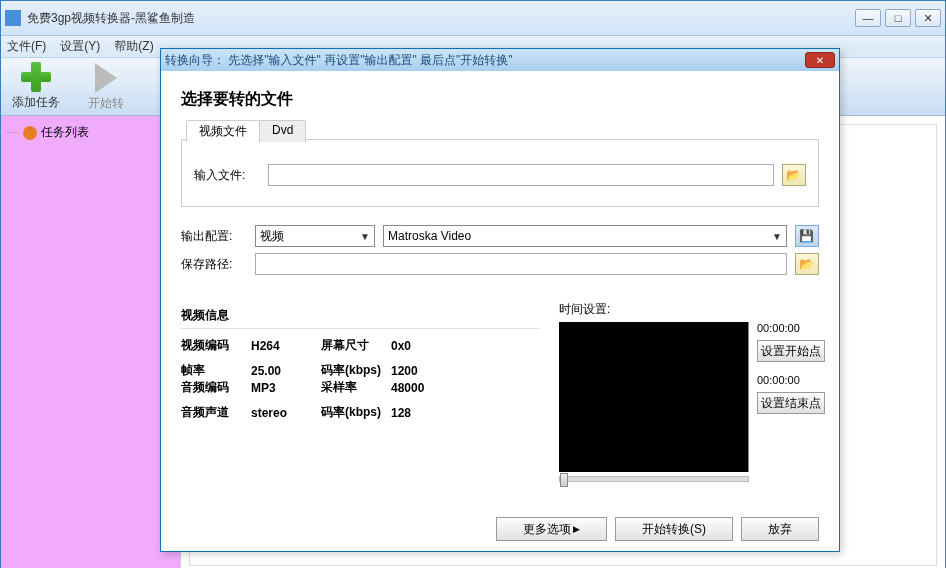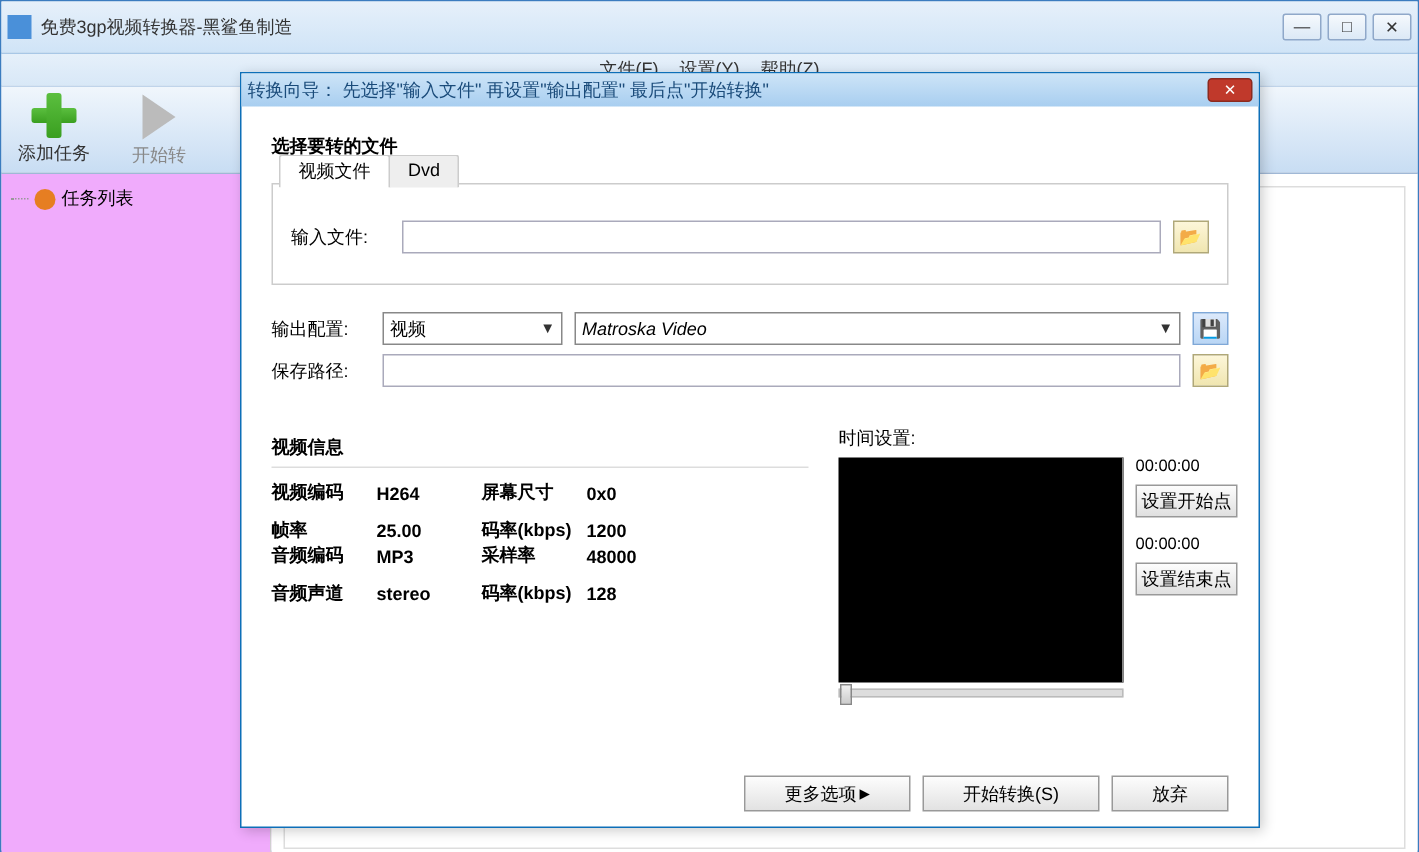--- a/index.html
+++ b/index.html
@@ -4,21 +4,21 @@
 <style>
 * { box-sizing: border-box; margin: 0; padding: 0; font-family: "Microsoft YaHei", SimSun, sans-serif; font-size: 12px; }
 body { background: #fff; width: 946px; height: 568px; overflow: hidden; position: relative; }
 
 .window { width: 946px; height: 568px; border: 1px solid #3b7cbf; background: #fff; }
 .titlebar { height: 28px; background: linear-gradient(#e6f0fa, #d0e4f7); border-bottom: 1px solid #a8c7e6; display: flex; align-items: center; padding: 17px 4px; }
 .titlebar-icon { width: 16px; height: 16px; margin-right: 6px; background: #4a90d9; display: inline-block; }
 .titlebar-title { flex: 1; color: #333; }
 .win-controls { display: flex; gap: 4px; }
 .win-btn { width: 26px; height: 18px; border: 1px solid #8fa8c9; background: linear-gradient(#f5f9fd,#dce9f6); display: flex; align-items: center; justify-content: center; font-size: 11px; color: #333; cursor: pointer; border-radius: 2px;}
-.menubar { height: 22px; background: linear-gradient(#e6f0fa,#d8e8f7); border-bottom: 1px solid #c0d4ea; display: flex; align-items: center; padding: 0 6px; gap: 14px; color: #333; justify-content: center; }
+.menubar { height: 22px; background: linear-gradient(#e6f0fa,#d8e8f7); border-bottom: 1px solid #c0d4ea; display: flex; align-items: center; padding: 0 6px; gap: 14px; color: #333; }
 .menubar span { cursor: pointer; }
 
 .toolbar { height: 58px; background: linear-gradient(#f0f6fc,#c8ddf3); border-bottom: 1px solid #a0b8d6; display: flex; align-items: center; padding: 4px 10px; gap: 20px; }
 .tool-item { display: flex; flex-direction: column; align-items: center; cursor: pointer; width: 50px;}
 .tool-item .lbl { font-size: 12px; margin-top: 2px; color: #333;}
 .tool-disabled .lbl { color: #888; }
 .plus-icon { width: 34px; height: 30px; position: relative; }
 .plus-icon::before, .plus-icon::after { content:""; position:absolute; background:linear-gradient(#5bbf3f,#3a9f20); }
 .plus-icon::before { width: 30px; height: 10px; top: 10px; left: 2px; border-radius:2px;}
 .plus-icon::after { width: 10px; height: 30px; top: 0; left: 12px; border-radius:2px;}
@@ -31,21 +31,21 @@
 .tree-icon { width: 14px; height: 14px; background: #e67e22; border-radius: 7px; }
 .main-area { flex:1; background: #fff; padding: 8px; position:relative;}
 .inner-box { border:1px solid #ddd; height:100%; }
 
 
 .dialog { position: absolute; left: 160px; top: 48px; width: 680px; height: 504px; border: 1px solid #0d6fb8; background: #fff; box-shadow: 2px 2px 8px rgba(0,0,0,0.2); }
 .dialog-titlebar { height: 22px; background: linear-gradient(#cde4f7,#a8cef0); display: flex; align-items: center; padding: 0 4px; }
 .dialog-title { flex:1; color: #1a4b7a; font-size: 12px; white-space:nowrap; overflow:hidden;}
 .dialog-close { width: 30px; height: 16px; background: #c0392b; border-radius: 3px; display:flex; align-items:center; justify-content:center; color:#fff; font-size:10px; cursor:pointer; border:1px solid #8b2a1f;}
 .dialog-body { padding: 10px 20px; }
-.dialog-heading { font-size: 12px; font-weight: bold; margin: 8px 0 16px; }
+.dialog-heading { font-size: 16px; font-weight: bold; margin: 8px 0 29px; }
 
 .tabs-box { border: 1px solid #ccc; padding: 10px 12px 14px; position:relative; margin-bottom: 18px;}
 .tab-row { display:flex; position:absolute; top:-20px; left:4px;}
 .tab { border:1px solid #ccc; padding: 2px 12px; background:#fff; cursor:pointer; border-bottom:none; border-top-left-radius:2px; border-top-right-radius:2px; margin-right:-1px;}
 .tab.inactive { background:#eee; }
 
 .form-row { display:flex; align-items:center; margin: 6px 0; gap: 8px;}
 .form-label { width: 66px; text-align:left; }
 .text-input { flex:1; height: 22px; border: 1px solid #aab; background:#fff; padding: 0 4px;}
 .icon-btn { width: 24px; height: 22px; border: 1px solid #b0a878; background: linear-gradient(#fdf6d9,#f0e6b0); cursor:pointer; display:flex; align-items:center; justify-content:center; font-size:11px;}
@@ -140,21 +140,21 @@
           </div>
       </div>
     </div>
 
     <div class="form-row">
       <span class="form-label">输出配置:</span>
       <div class="combo" style="width:120px;">
         <span>视频</span>
         <span class="arrow">▼</span>
       </div>
-      <div class="combo" style="flex:1;font-style:italic;">
+      <div class="combo" style="flex:1;">
         <span>Matroska Video</span>
         <span class="arrow">▼</span>
       </div>
       <div class="icon-btn" style="background:linear-gradient(#dce9fb,#b9d6f5);border-color:#7fa8d8;">
           <span>💾</span>
         </div>
     </div>
     <div class="form-row">
       <span class="form-label">保存路径:</span>
       <input class="text-input" type="text" style="">

